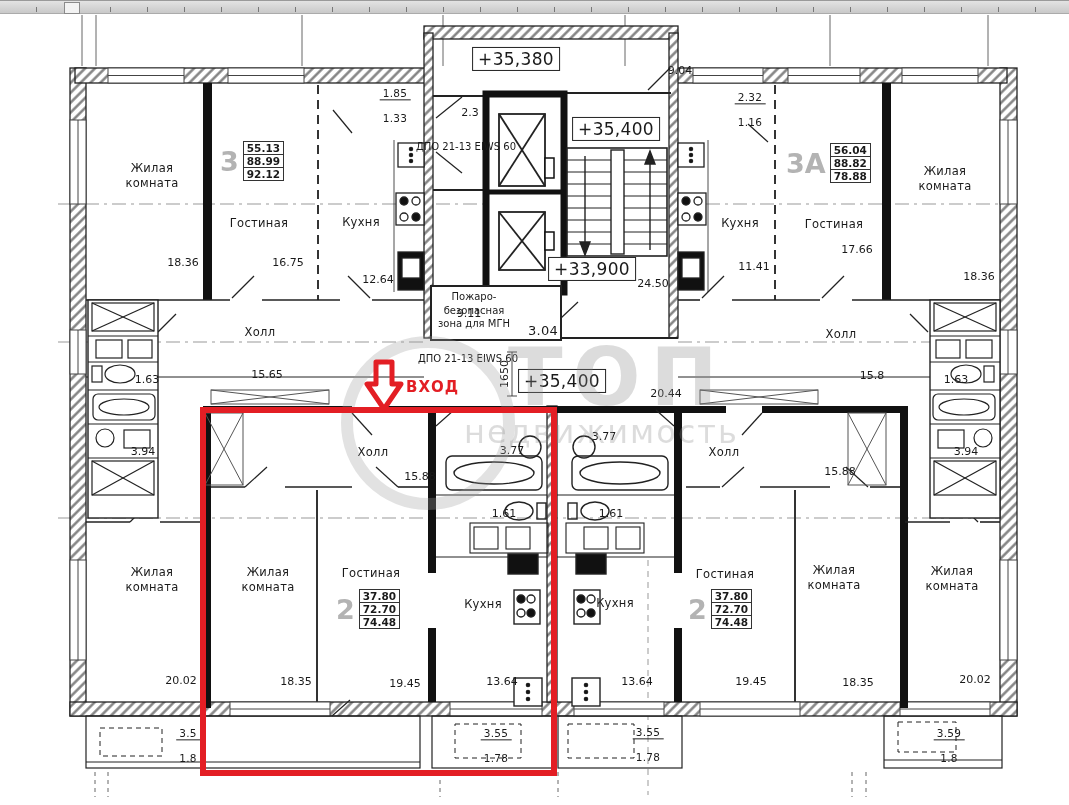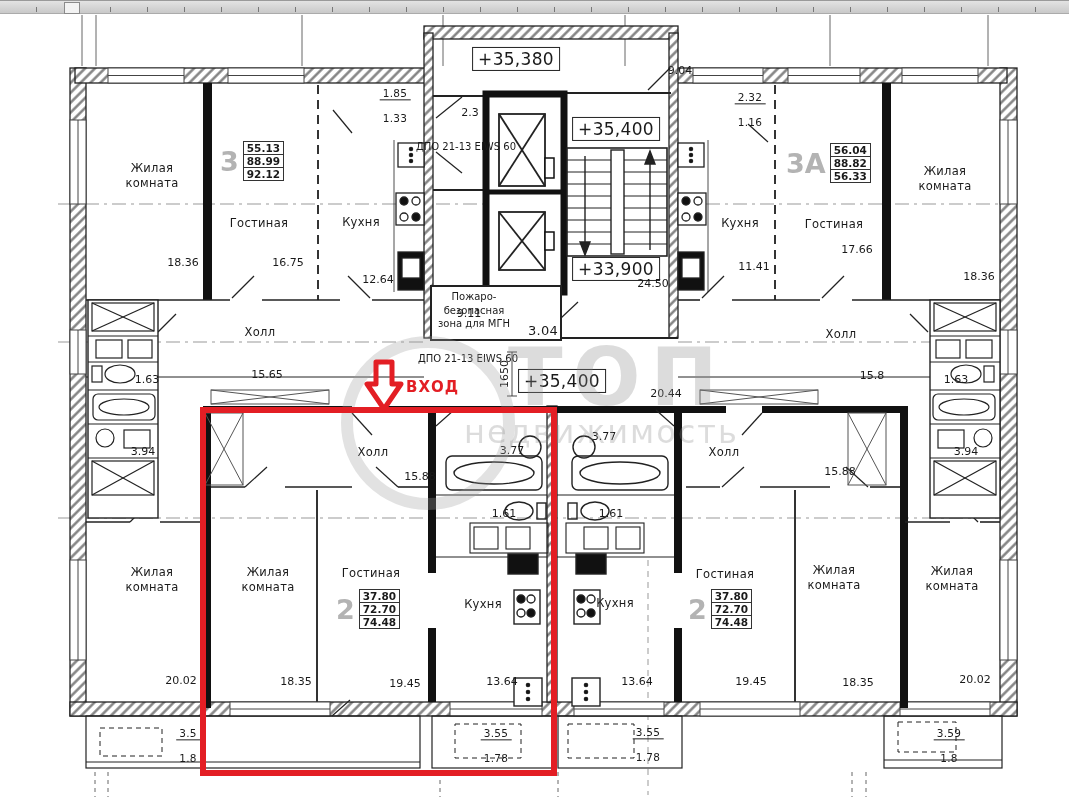--- a/index.html
+++ b/index.html
@@ -456,21 +456,21 @@
   <div class="lb frac" style="left:395px;top:106px">
     <span class="a">1.85</span>
     <span class="b">1.33</span>
   </div>
 
   <div class="card" style="left:786px;top:144px">
     <span class="num">3А</span>
     <span class="vals">
       <span>56.04</span>
       <span>88.82</span>
-      <span>56.33</span>
+      <span>78.88</span>
     </span>
   </div>
   <div class="lb" style="left:740px;top:223px">Кухня</div>
   <div class="lb dim" style="left:754px;top:267px">11.41</div>
   <div class="lb" style="left:834px;top:224px">Гостиная</div>
   <div class="lb dim" style="left:857px;top:250px">17.66</div>
   <div class="lb" style="left:945px;top:179px">Жилая
 комната</div>
   <div class="lb dim" style="left:979px;top:277px">18.36</div>
   <div class="lb" style="left:841px;top:334px">Холл</div>
@@ -540,21 +540,21 @@
   <div class="lb" style="left:952px;top:579px">Жилая
 комната</div>
   <div class="lb dim" style="left:975px;top:680px">20.02</div>
   <div class="lb frac" style="left:949px;top:746px">
     <span class="a">3.59</span>
     <span class="b">1.8</span>
   </div>
 
   <div class="lb lvl" style="left:516px;top:59px">+35,380</div>
   <div class="lb lvl" style="left:616px;top:129px">+35,400</div>
-  <div class="lb lvl" style="left:616px;top:269px">+33,900</div>
+  <div class="lb lvl" style="left:592px;top:269px">+33,900</div>
   <div class="lb lvl" style="left:562px;top:381px">+35,400</div>
   <div class="lb dim" style="left:680px;top:71px">9.04</div>
   <div class="lb dim" style="left:470px;top:113px">2.3</div>
   <div class="lb spec" style="left:466px;top:146px">ДПО 21-13 EIWS 60</div>
   <div class="lb dim" style="left:653px;top:284px">24.50</div>
   <div class="fire">Пожаро-
 безопасная
 зона для МГН</div>
   <div class="lb" style="left:543px;top:331px;font-size:13px">3.04</div>
   <div class="lb dim" style="left:469px;top:314px">9.11</div>

